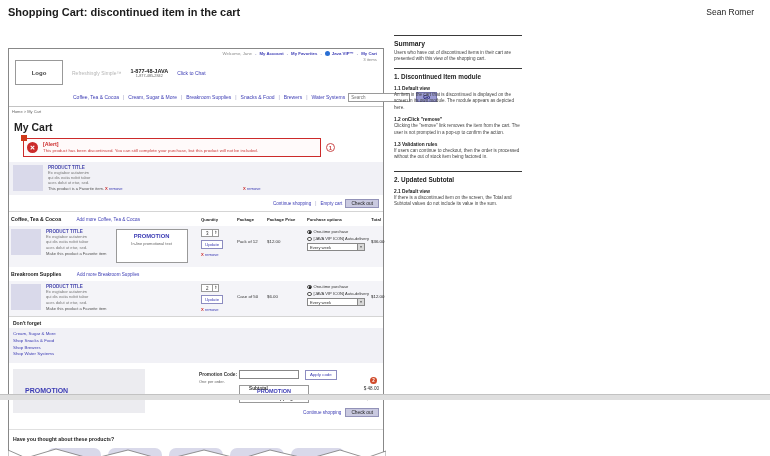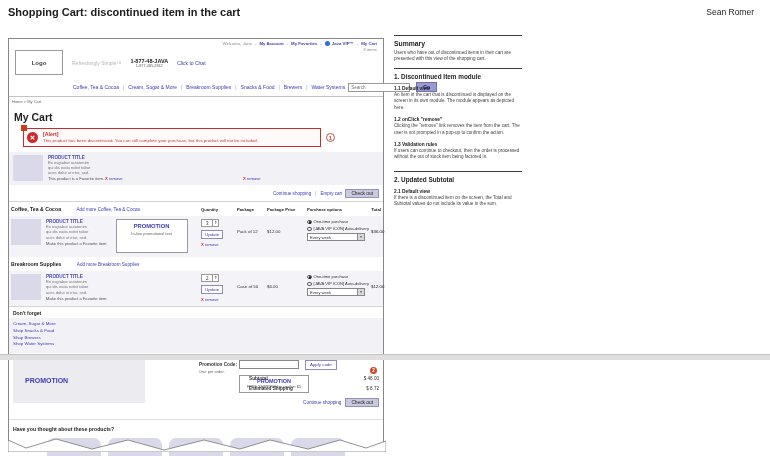--- a/index.html
+++ b/index.html
@@ -1,24 +1,24 @@
 <!DOCTYPE html>
 <html><head>
 <meta charset="utf-8">
 <style>
   * { box-sizing: border-box; margin: 0; padding: 0; }
   html,body { width:770px; height:456px; background:#fff; overflow:hidden;
     font-family:"Liberation Sans", sans-serif; color:#333; }
-  .page { position:relative; width:770px; height:360px; }
+  .page { position:relative; width:770px; height:400px; }
 
   .page-title { position:absolute; top:6px; left:8px; font-size:11px; font-weight:bold; color:#1c1c1c; }
   .author { position:absolute; top:7px; right:16px; font-size:8.5px; color:#1c1c1c; }
 
   
-  .wireframe { position:absolute; left:8px; top:38px; width:376px; height:404px;
+  .wireframe { position:absolute; left:8px; top:48px; width:376px; height:404px;
     border:1px solid #888; border-bottom:none; background:#fff; font-size:5px; }
 
   a, .link { color:#3c3cb4; text-decoration:none; cursor:pointer; }
   .gray { color:#8a8a8a; } .sep { color:#9a9ac0; margin:0 1px; }
 
   
   .wf-header { position:relative; border-bottom:1px solid #c3c3c3; padding:3px 6px 3px 6px; }
   .util { position:absolute; top:2px; right:6px; font-size:4.3px; text-align:right; }
   .util-row { display:flex; align-items:center; gap:2px; justify-content:flex-end; }
   .util-row .b { font-weight:bold; }

